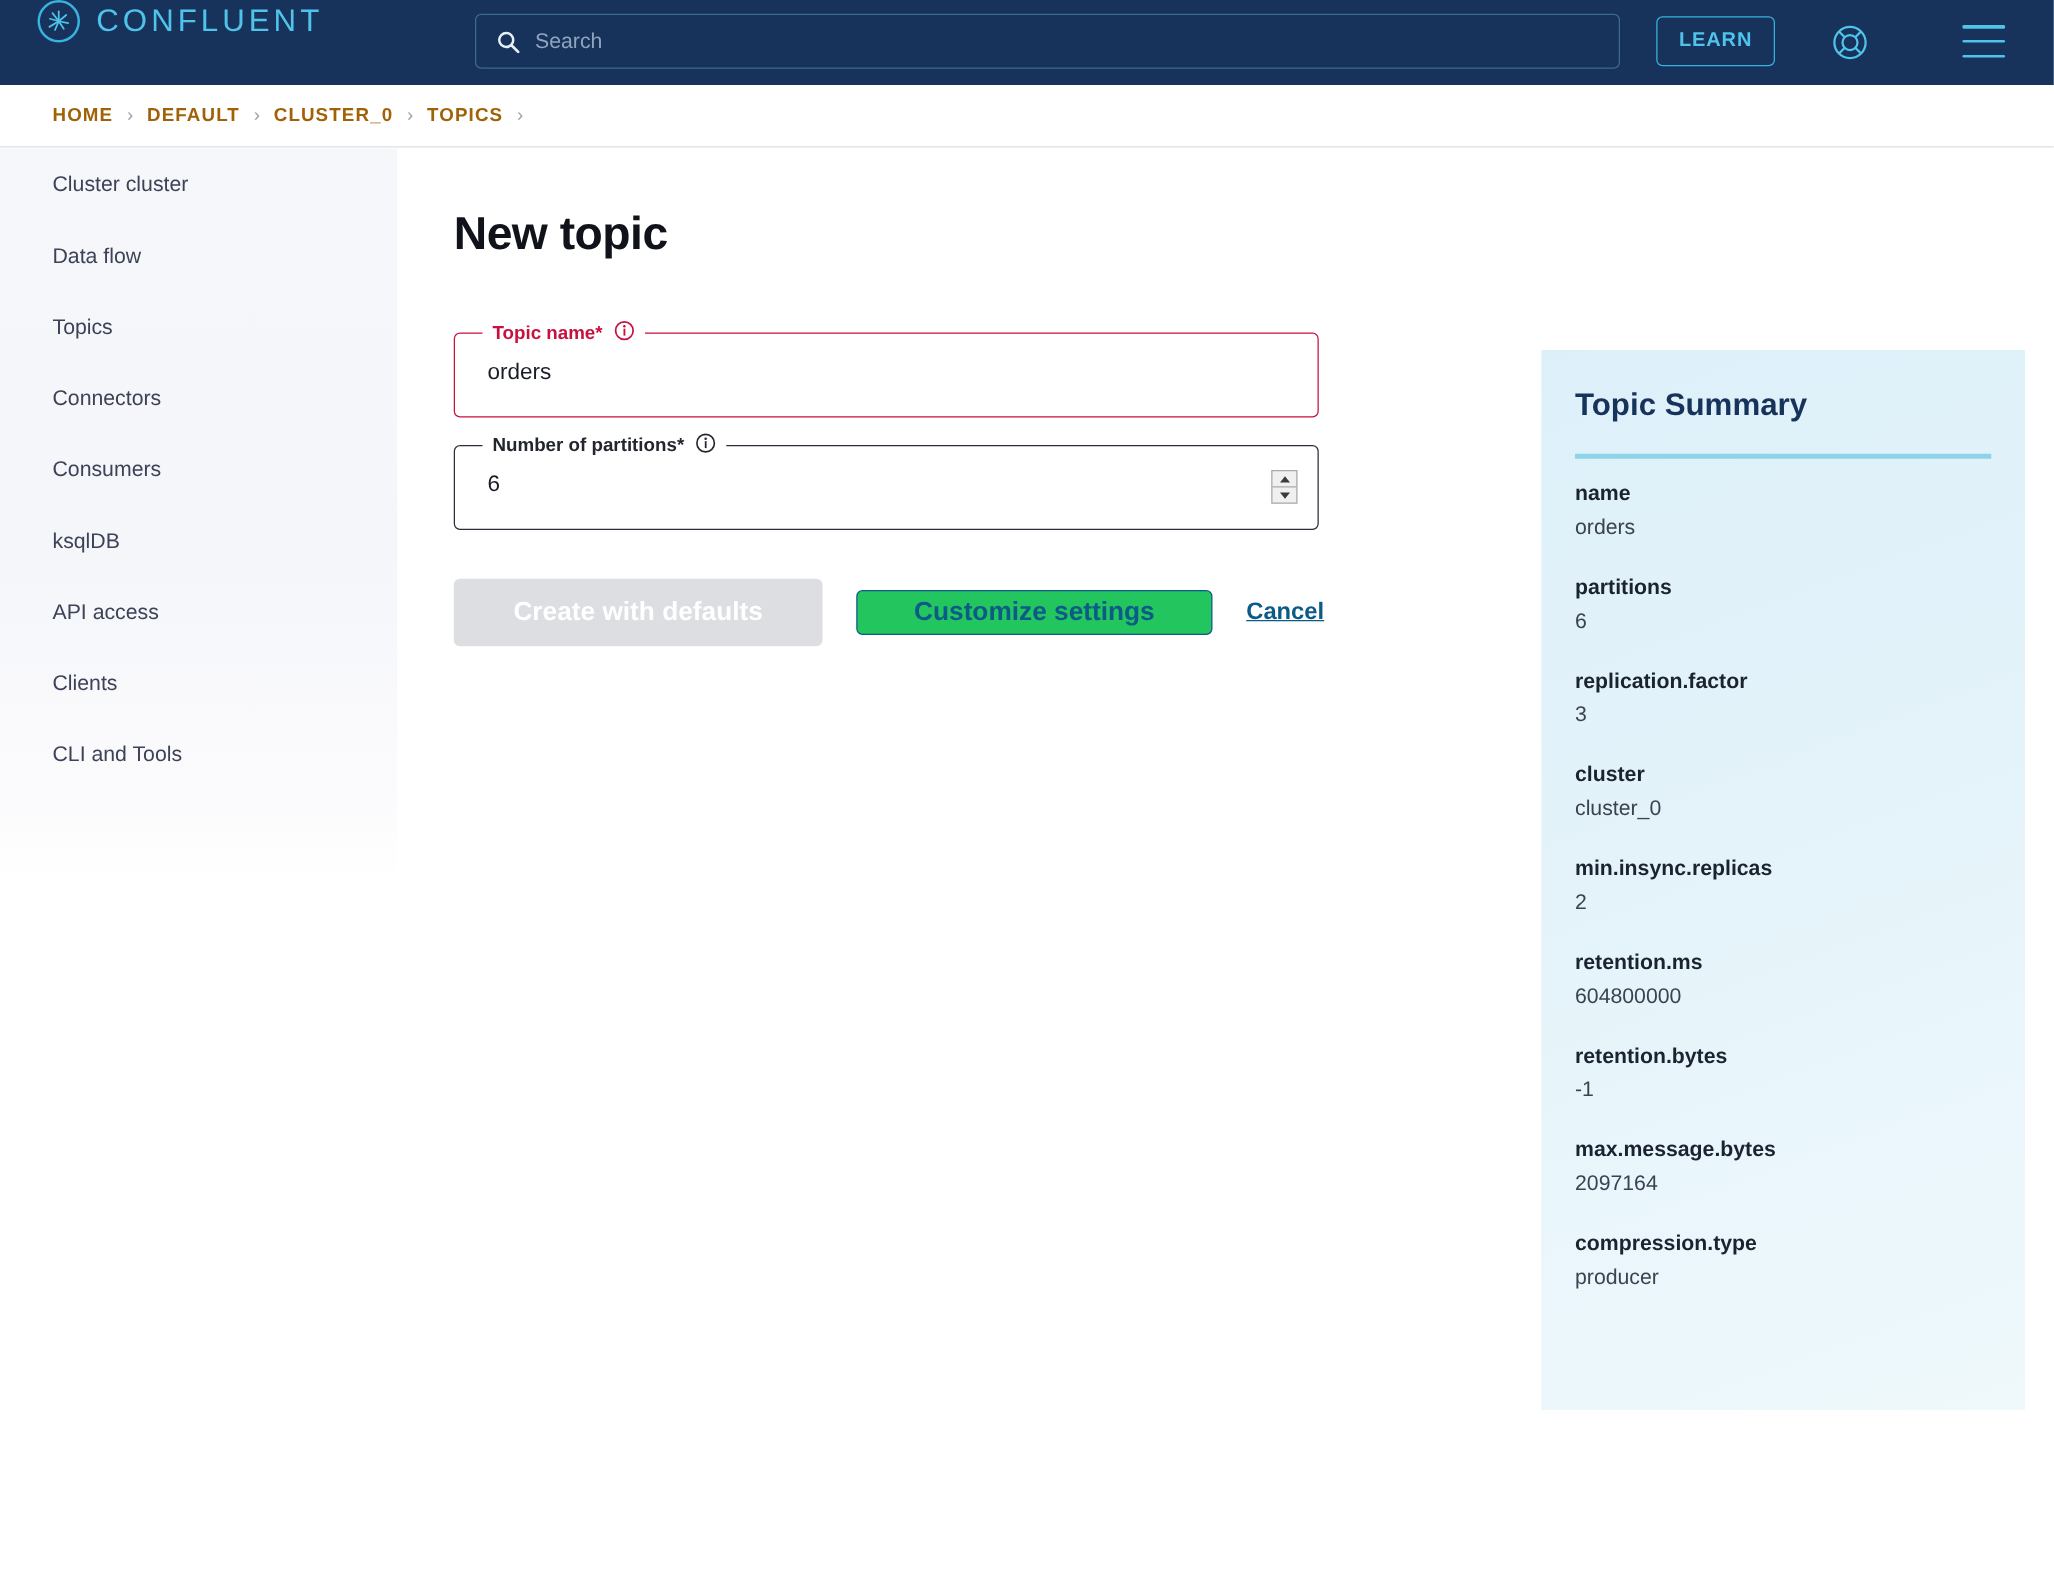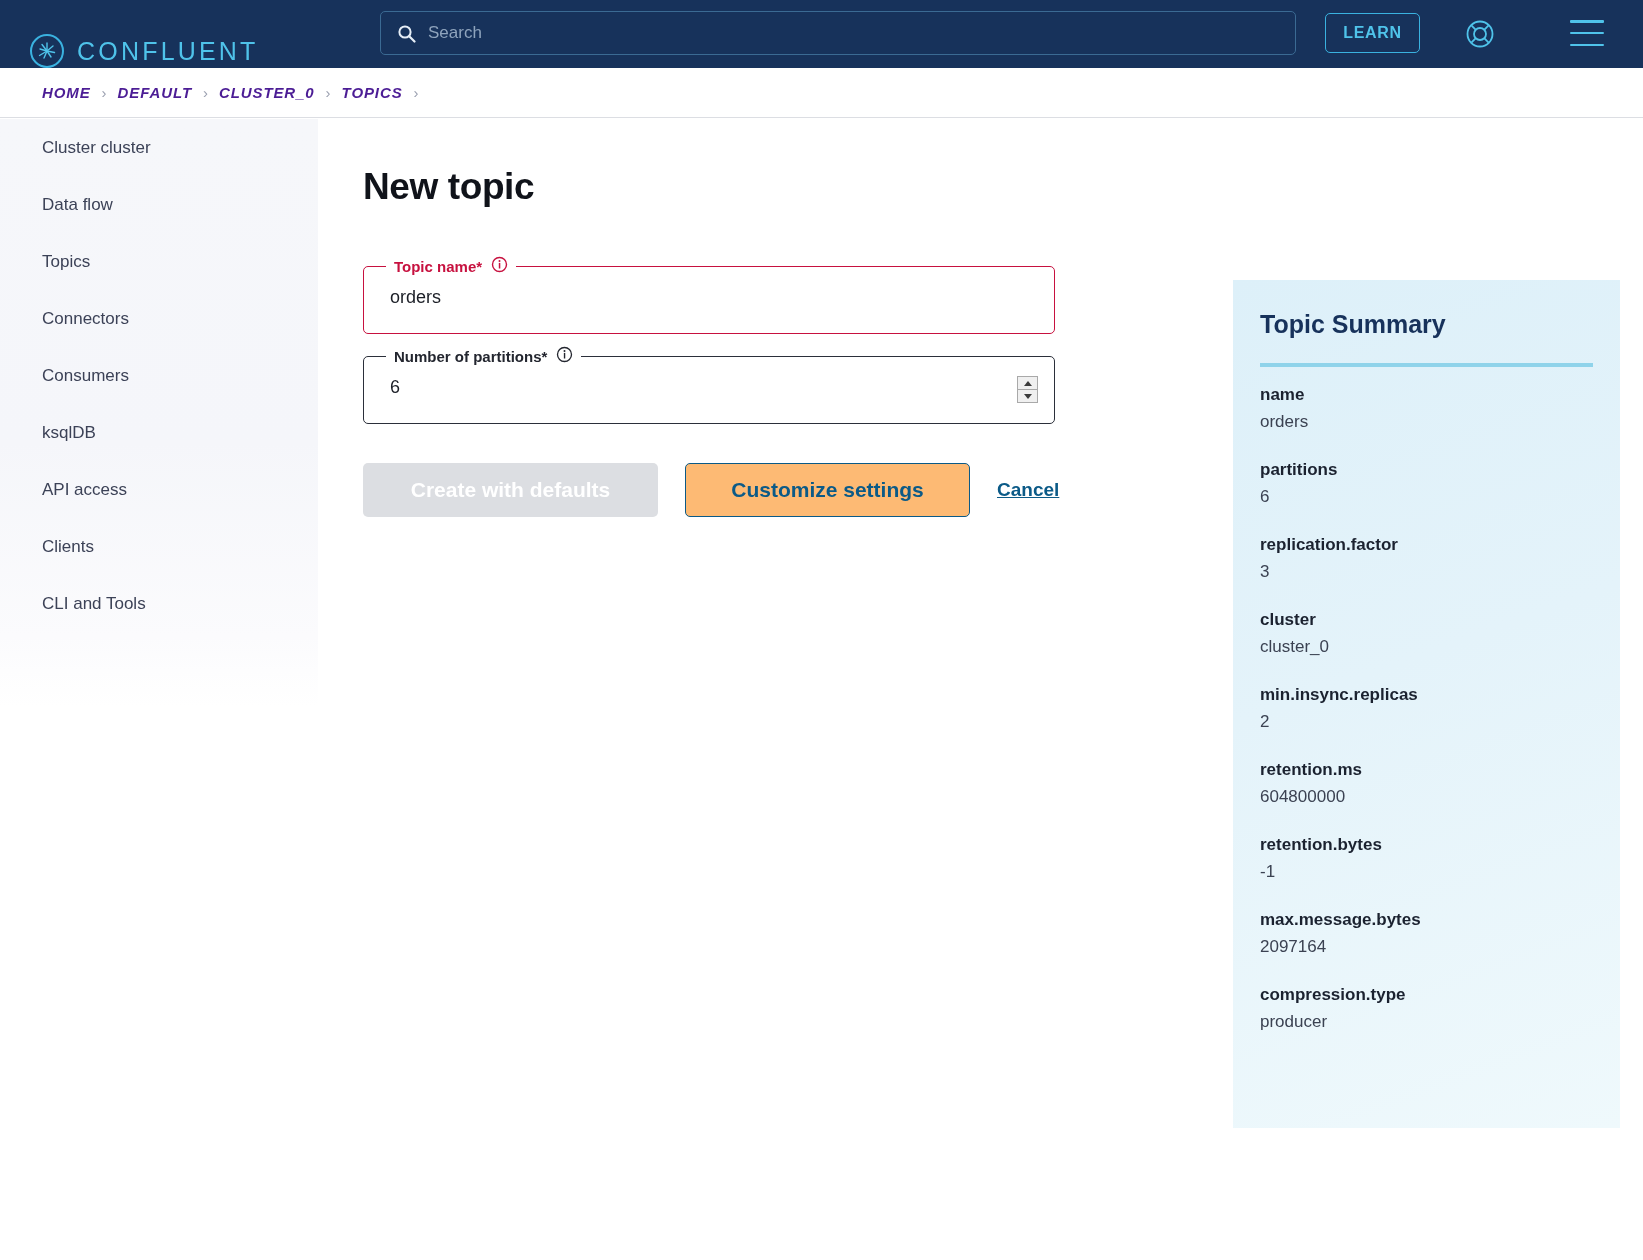--- a/index.html
+++ b/index.html
@@ -8,21 +8,21 @@
     font-family: "Liberation Sans", sans-serif;
     background: #ffffff;
     overflow: hidden;
   }
 
   
   .topbar {
     position: absolute; top: 0; left: 0;
     width: 1643px; height: 68px;
     background: #17325b;
-    display: flex; align-items: flex-end;
+    display: flex; align-items: flex-start;
   }
   .brand {
     display: flex; align-items: center; gap: 13px;
     margin-left: 30px;
   }
   .brand-mark {
     width: 34px; height: 34px;
     border: 2px solid #3ab2e0;
     border-radius: 50%;
     display: flex; align-items: center; justify-content: center;
@@ -74,22 +74,22 @@
   
   .breadcrumb {
     position: absolute; top: 68px; left: 0;
     width: 1643px; height: 50px;
     background: #ffffff;
     border-bottom: 1px solid #dcdee3;
     display: flex; align-items: center;
     padding-left: 42px;
   }
   .crumb {
-    color: #4c1d95; font-size: 15px; font-weight: bold;
-    letter-spacing: 0.9px; text-decoration: none; cursor: pointer; font-style: italic;
+    color: #a16207; font-size: 15px; font-weight: bold;
+    letter-spacing: 0.9px; text-decoration: none; cursor: pointer;
   }
   .crumb-sep {
     color: #9ba0b0; font-size: 15px; margin: 0 11px;
   }
 
   
   .sidebar {
     position: absolute; top: 119px; left: 0;
     width: 318px; height: 588px;
     background: linear-gradient(180deg, #f6f7fa 0%, #f5f6fa 55%, #fbfbfd 88%, #ffffff 100%);
@@ -167,22 +167,22 @@
   }
   .btn-primary-disabled {
     width: 295px; height: 54px;
     background: #dcdee2; color: #ffffff;
     border: 0; border-radius: 5px;
     font-size: 21px; font-weight: bold;
     font-family: "Liberation Sans", sans-serif;
     cursor: default;
   }
   .btn-outline {
-    width: 285px; height: 54px;
-    background: #fdba74; color: #0b5a87;
+    width: 285px; height: 36px;
+    background: #22c55e; color: #0b5a87;
     border: 1.5px solid #0b5a87; border-radius: 5px;
     font-size: 21px; font-weight: bold;
     font-family: "Liberation Sans", sans-serif;
     cursor: pointer;
   }
   .link-cancel {
     color: #0b5a87; font-size: 19px; font-weight: bold;
     text-decoration: underline; cursor: pointer;
   }
 

